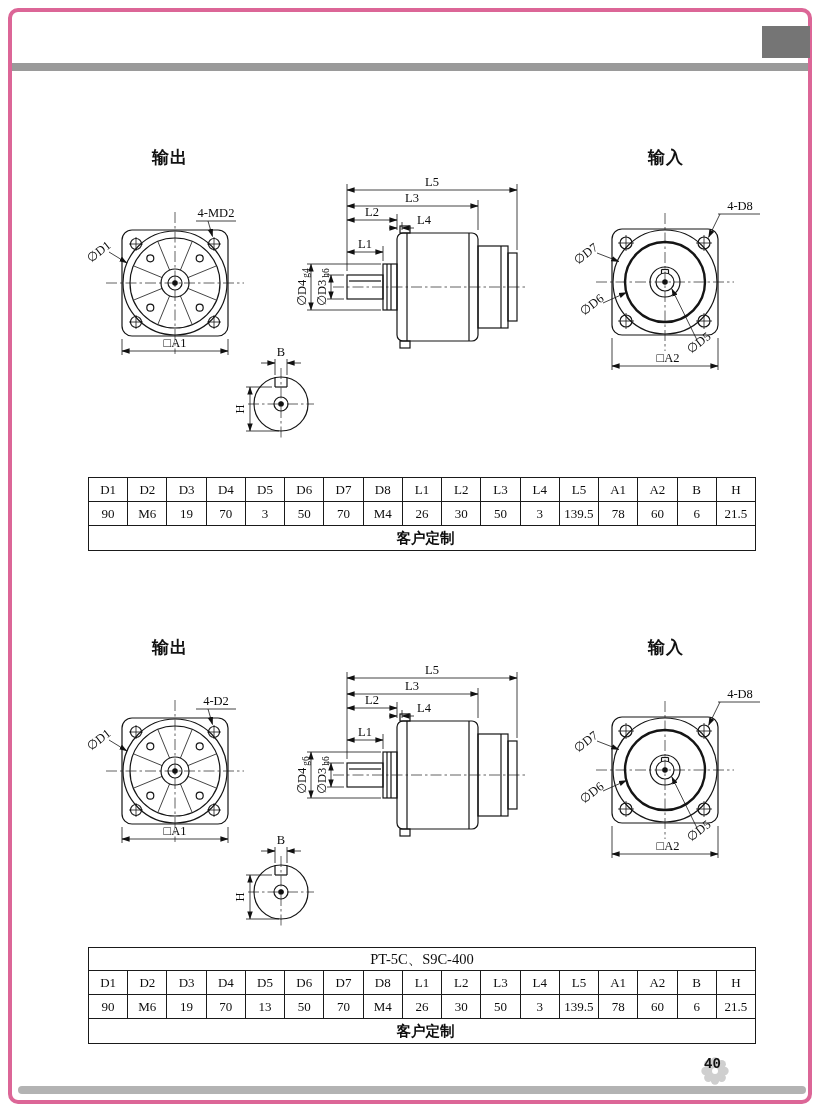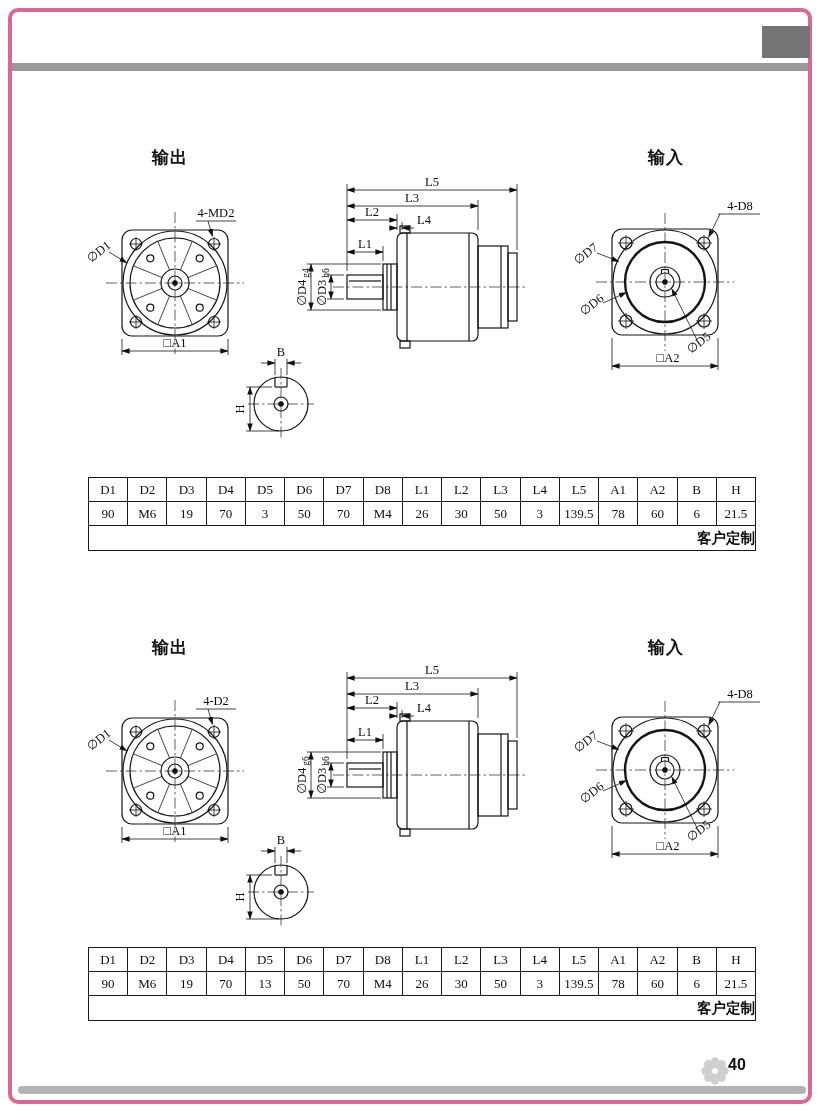--- a/index.html
+++ b/index.html
@@ -14,23 +14,23 @@
   .dr{position:absolute;left:0;top:0}
   .dr .shape{stroke:#151515;stroke-width:1.2;fill:none}
   .dr .dims{stroke:#151515;stroke-width:.8;fill:none}
   .dr .dim{stroke-width:.8}
   .dr .cl{stroke:#3a3a3a;stroke-width:.8;stroke-dasharray:11 3 2.5 3}
   .dr text{font-family:"Liberation Serif",serif;font-size:12.5px;fill:#0c0c0c;stroke:none}
   .table-wrap{position:absolute;left:88px;width:668px}
   table.dim-table{width:100%;border-collapse:collapse;table-layout:fixed;border:1.5px solid #1a1a1a;font-size:13px;color:#0d0d0d}
   table.dim-table td{border:1px solid #1a1a1a;text-align:center;height:24px;padding:0;font-family:"Liberation Serif",serif}
   table.dim-table tr.t-title td{font-size:14.5px;height:23px}
-  table.dim-table tr.t-foot td{text-align:right;padding-left:7px;font-size:14.5px;font-weight:600;height:25px}
+  table.dim-table tr.t-foot td{text-align:center;padding-left:7px;font-size:14.5px;font-weight:600;height:25px}
   .gear{position:absolute;left:700px;top:1056px}
-  .page-num{position:absolute;left:728px;top:1056px;font-family:Liberation Sans, sans-serif;font-weight:bold;font-size:16px;color:#111}
+  .page-num{position:absolute;left:704px;top:1056px;font-family:Liberation Mono, monospace;font-weight:bold;font-size:14px;color:#111}
 </style>
 </head>
 <body>
 
 <div class="page">
   <div class="frame"></div>
   <div class="top-block"></div>
   <div class="top-bar"></div>
 
   <div class="cjk" style="left:152px;top:146px">输出</div>
@@ -363,20 +363,23 @@
     <line x1="562" y1="168" x2="562" y2="200"></line>
     <line x1="668" y1="168" x2="668" y2="200"></line>
     <line x1="562" y1="196" x2="668" y2="196" marker-start="url(#arr)" marker-end="url(#arr)"></line>
     <text x="618" y="192" text-anchor="middle">□A2</text>
   </g>
 </svg>
 </div>
   <div class="table-wrap" style="top:947px">
     <table class="dim-table">
       <tbody>
+          <tr class="t-title">
+            <td colspan="17">PT-5C、S9C-400</td>
+          </tr>
       <tr class="t-head">
             <td>D1</td>
             <td>D2</td>
             <td>D3</td>
             <td>D4</td>
             <td>D5</td>
             <td>D6</td>
             <td>D7</td>
             <td>D8</td>
             <td>L1</td>

